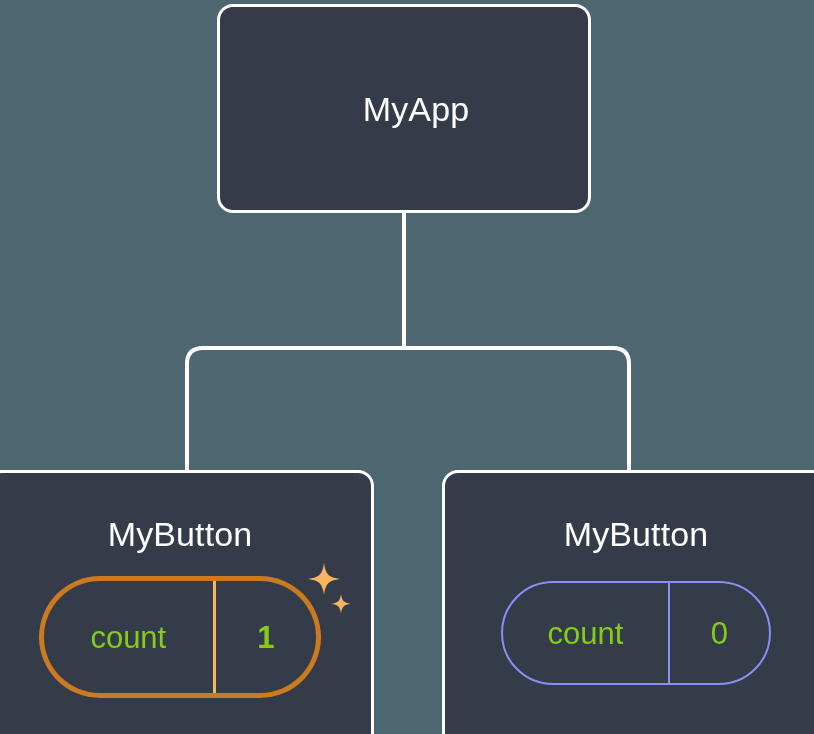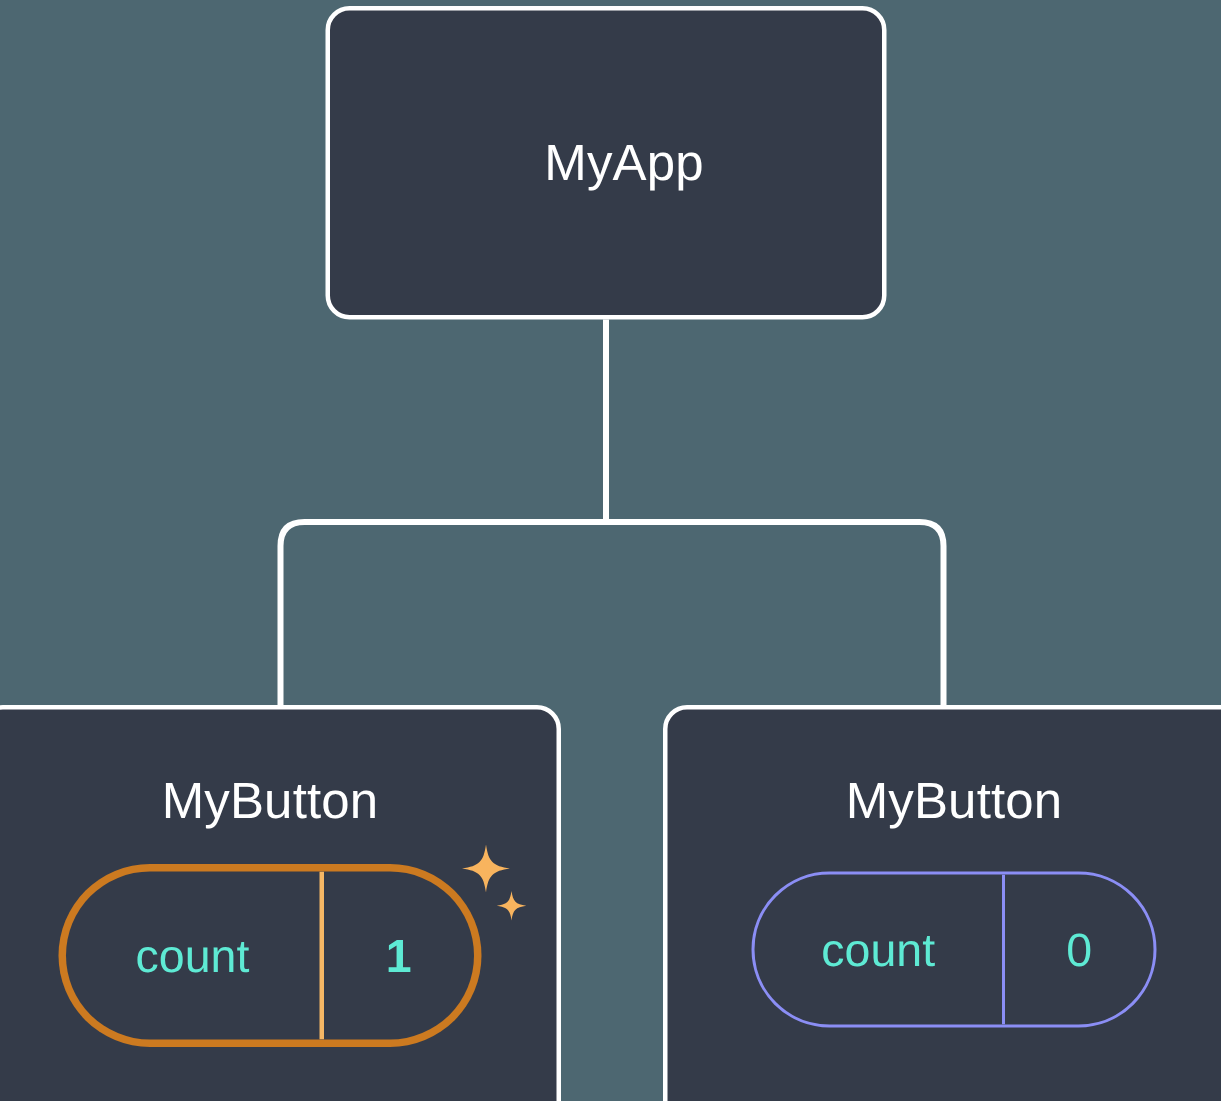--- a/index.html
+++ b/index.html
@@ -112,21 +112,21 @@
     height: 112px;
     border: 7px solid #f7bb६8;
     border-color: #f5b765;
     box-shadow: 0 0 0 5px #cc7a20;
   }
 
   .pill-cell {
     display: flex;
     align-items: center;
     justify-content: center;
-    color: #5eead4;
+    color: #84cc16;
     font-size: 31px;
     font-weight: 400;
     line-height: 1;
     white-space: nowrap;
   }
   .pill-key {
     flex: 0 0 62%;
   }
   .pill-val {
     flex: 1 1 auto;

